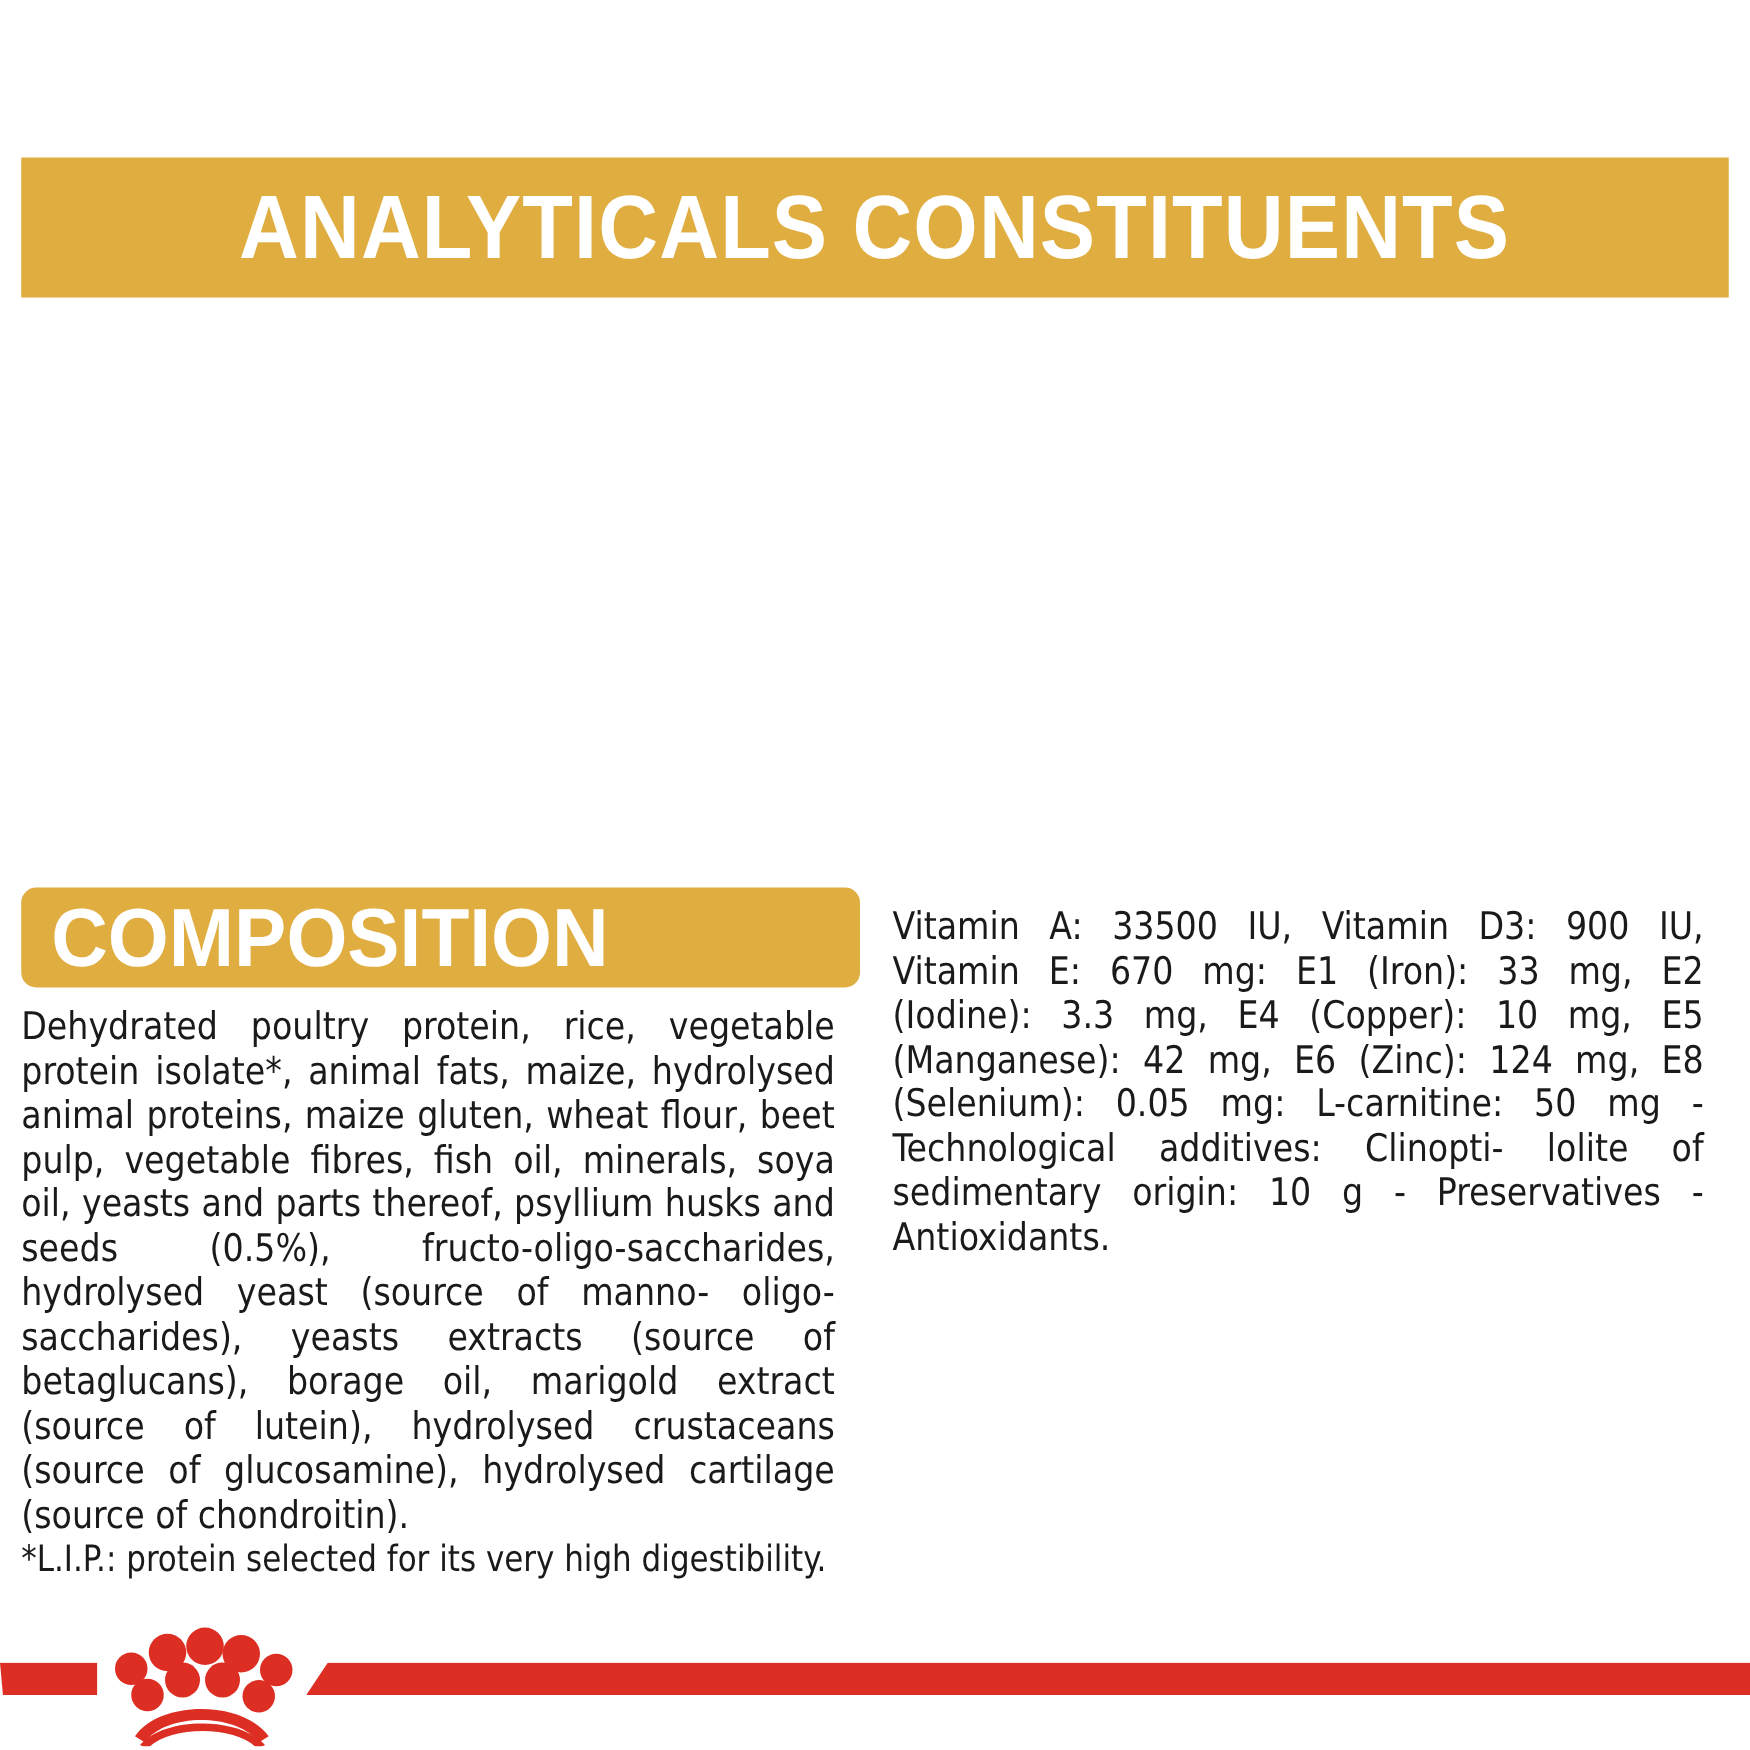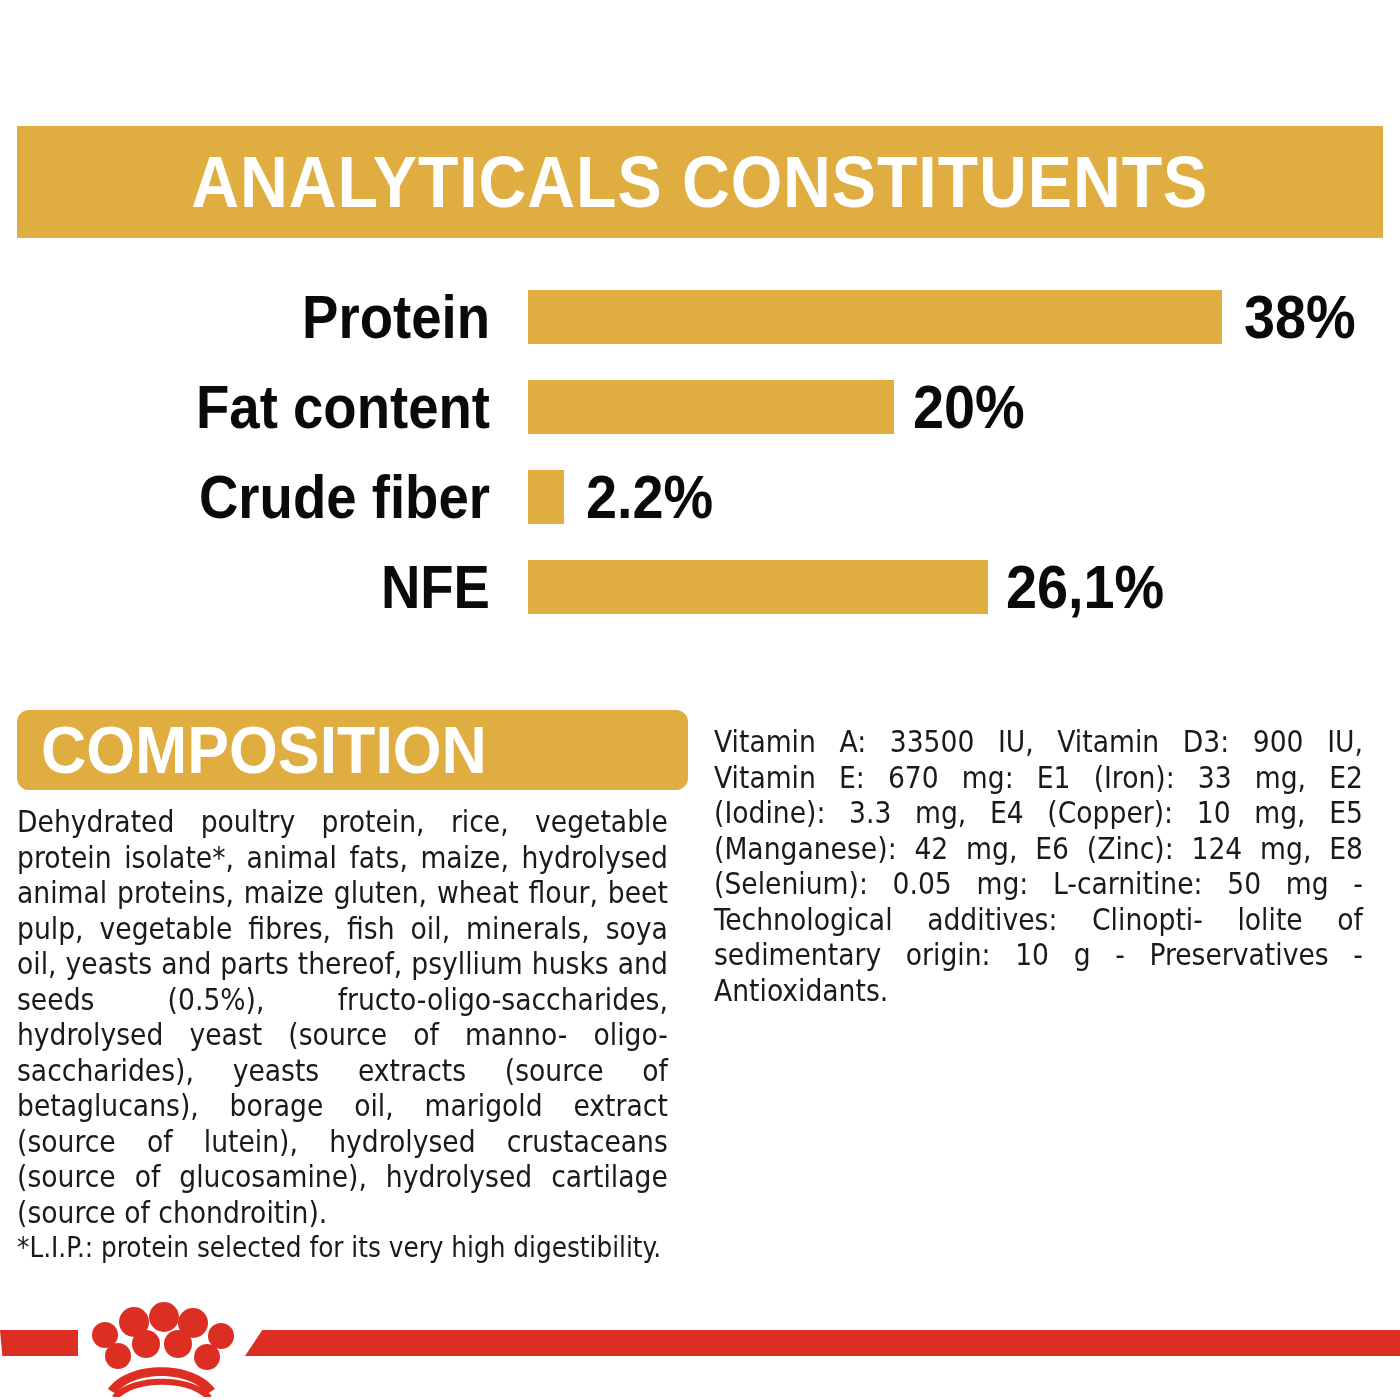--- a/index.html
+++ b/index.html
@@ -178,47 +178,20 @@
 </style>
 </head>
 <body>
 
 <div class="page">
 
   <div class="banner">
     <div class="banner-title">ANALYTICALS CONSTITUENTS</div>
   </div>
 
-  <div class="chart">
-
-    <div class="row">
-      <div class="row-label">Protein</div>
-      <div class="row-bar" style="width:694px;"></div>
-      <div class="row-value" style="left:1244px;">38%</div>
-    </div>
-
-    <div class="row">
-      <div class="row-label">Fat content</div>
-      <div class="row-bar" style="width:366px;"></div>
-      <div class="row-value" style="left:913px;">20%</div>
-    </div>
-
-    <div class="row">
-      <div class="row-label">Crude fiber</div>
-      <div class="row-bar" style="width:36px;"></div>
-      <div class="row-value" style="left:586px;">2.2%</div>
-    </div>
-
-    <div class="row">
-      <div class="row-label">NFE</div>
-      <div class="row-bar" style="width:460px;"></div>
-      <div class="row-value" style="left:1006px;">26,1%</div>
-    </div>
-
-  </div>
 
   <div class="cols">
 
     <div class="col col-left">
       <div class="sec-head">
         <div class="sec-head-title">COMPOSITION</div>
       </div>
       <div class="sec-body">Dehydrated poultry protein, rice, vegetable protein isolate*, animal fats, maize, hydrolysed animal proteins, maize gluten, wheat flour, beet pulp, vegetable fibres, fish oil, minerals, soya oil, yeasts and parts thereof, psyllium husks and seeds (0.5%), fructo-oligo-saccharides, hydrolysed yeast (source of manno- oligo-saccharides), yeasts extracts (source of betaglucans), borage oil, marigold extract (source of lutein), hydrolysed crustaceans (source of glucosamine), hydrolysed cartilage (source of chondroitin).</div>
       <div class="lip-note">*L.I.P.: protein selected for its very high digestibility.</div>
     </div>

